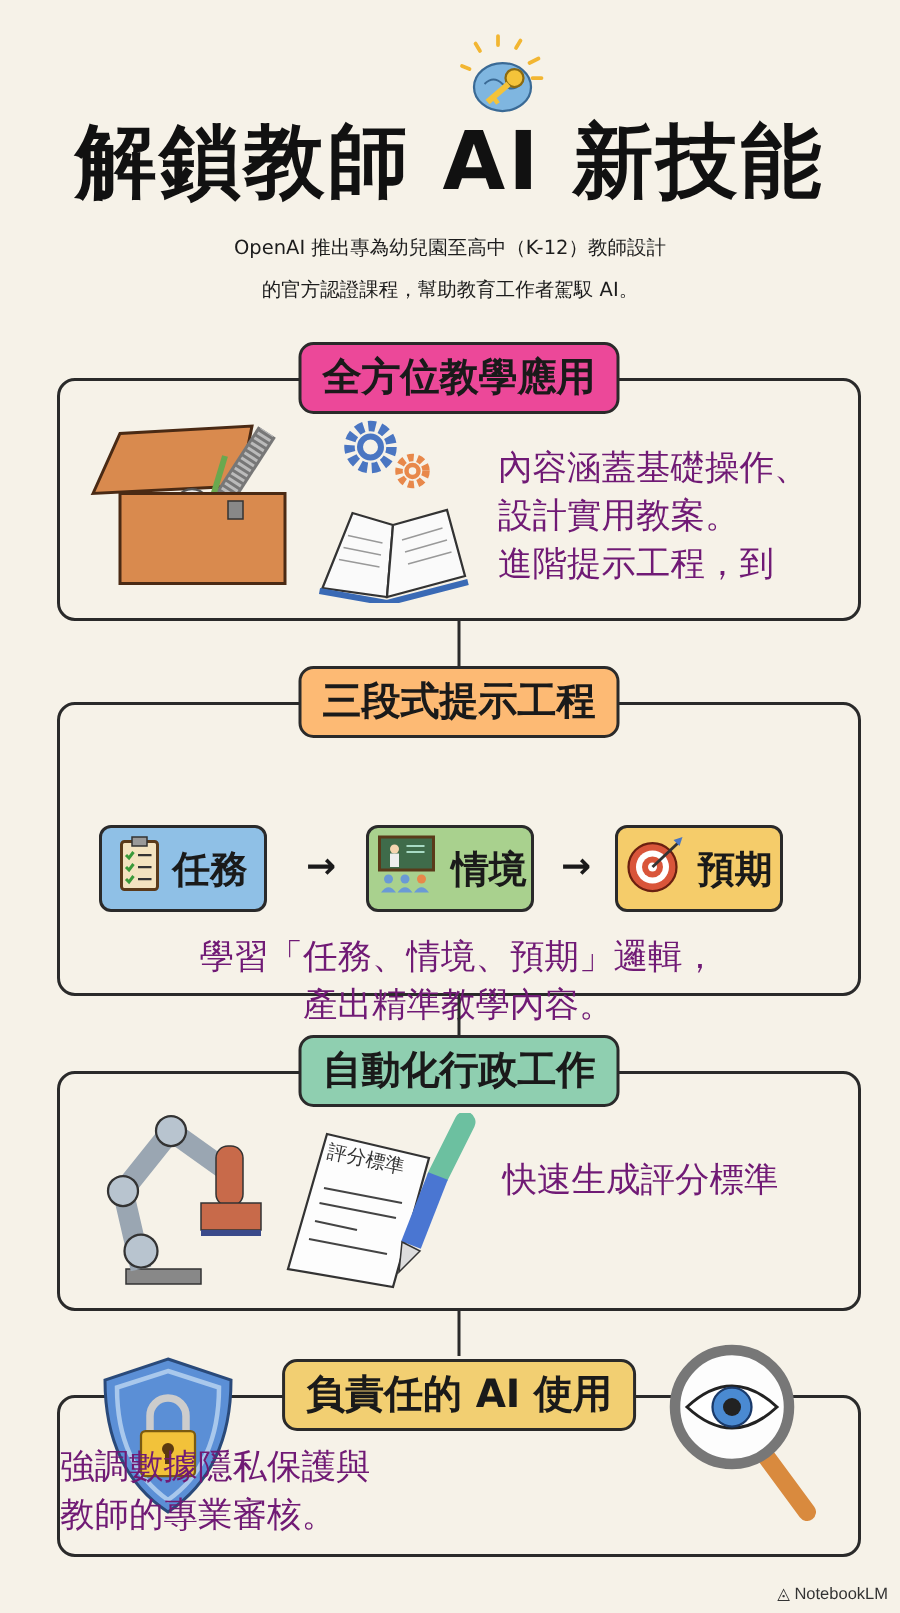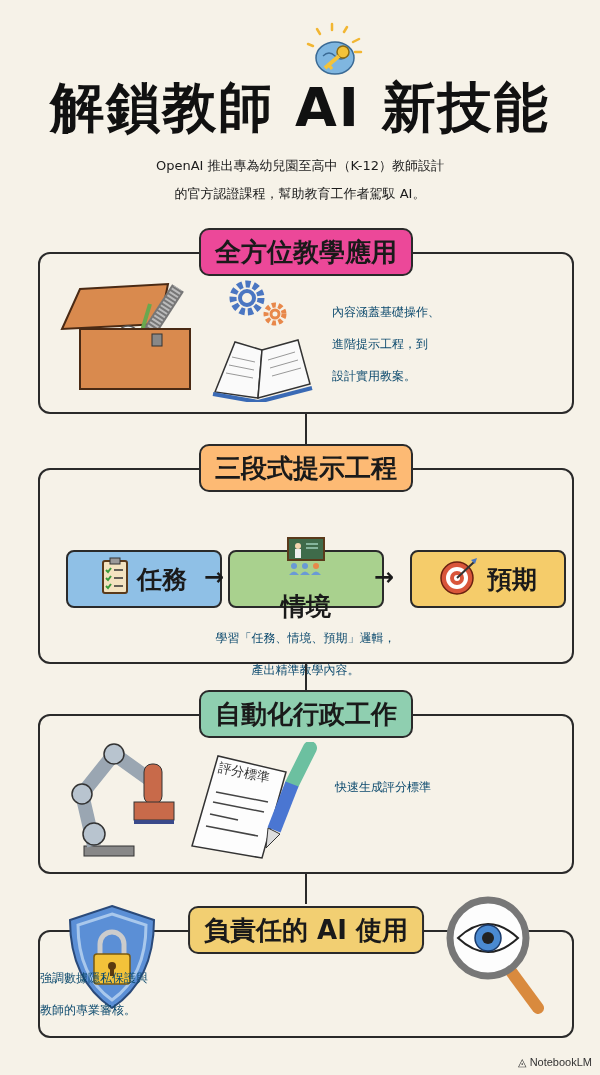--- a/index.html
+++ b/index.html
@@ -29,23 +29,23 @@
   }
   .tag {
     position: absolute; left: 50%; transform: translateX(-50%);
     padding: 2px 14px; border: 2.5px solid #2a2a2a; border-radius: 10px;
     font-size: 26px; font-weight: bold; white-space: nowrap;
     line-height: 40px;
   }
   .connector {
     position: absolute; left: 305px; width: 2px; background: #2a2a2a;
   }
-  .body-text { font-size: 12px; line-height: 32px; color: #0c4a6e; }
+  .body-text { font-size: 23px; line-height: 32px; color: #701a75; }
   .step {
-    position: absolute; top: 80px; height: 58px; width: 156px;
+    position: absolute; top: 80px; height: 58px; width: 112px;
     border: 2.5px solid #2a2a2a; border-radius: 8px;
     display: flex; align-items: center; justify-content: center; gap: 8px;
     font-size: 25px; font-weight: bold;
   }
   .arrow { position: absolute; top: 93px; font-size: 24px; font-weight: bold; }
   .footer {
     right: 8px; bottom: 6px; font-size: 11px; color: #333;
     font-family: "Liberation Sans", sans-serif;
   }
 </style>
@@ -106,22 +106,22 @@
           <line x1="19" y1="33" x2="44" y2="38"></line>
           <line x1="16" y1="41" x2="43" y2="46"></line>
           <line x1="58" y1="28" x2="85" y2="20"></line>
           <line x1="60" y1="36" x2="88" y2="28"></line>
           <line x1="62" y1="44" x2="91" y2="36"></line>
         </g>
     </svg>
   </div>
   <div class="abs body-text" style="left:292px; top:42px;">
     <div>內容涵蓋基礎操作、</div>
+    <div>設計實用教案。</div>
     <div>進階提示工程，到</div>
-    <div>設計實用教案。</div>
   </div>
 </div>
 <div class="connector" style="top:414px; height:36px;"></div>
 
 <div class="section" style="top:468px; height:196px;">
   <div class="tag" style="top:-26px; background:#fdba74;">三段式提示工程</div>
   <div class="step" style="left:26px; background:#8fc0e6;">
     <span>
       <svg width="28" height="38" viewBox="0 0 28 38">
           <rect x="2" y="4" width="24" height="32" rx="2" fill="#f3e3c0" stroke="#5a3a1a" stroke-width="2"></rect>
@@ -134,21 +134,21 @@
           <g stroke="#333" stroke-width="1.5">
             <line x1="13" y1="13" x2="22" y2="13"></line>
             <line x1="13" y1="21" x2="22" y2="21"></line>
             <line x1="13" y1="29" x2="22" y2="29"></line>
           </g>
         </svg>
     </span>
     <span>任務</span>
   </div>
   <div class="arrow" style="left:164px;">→</div>
-  <div class="step" style="left:188px; background:#a9d18e;flex-direction:column;">
+  <div class="step" style="left:204px; background:#a9d18e;">
     <span>
       <svg width="44" height="40" viewBox="0 0 44 40">
           <rect x="4" y="2" width="36" height="22" fill="#3f6b4a" stroke="#5a3a1a" stroke-width="2"></rect>
           <g stroke="#cfe" stroke-width="1">
             <line x1="22" y1="8" x2="34" y2="8"></line>
             <line x1="22" y1="12" x2="34" y2="12"></line>
           </g>
           <circle cx="14" cy="10" r="3" fill="#f5d5b0"></circle>
           <rect x="11" y="13" width="6" height="9" fill="#eee"></rect>
           <g>

